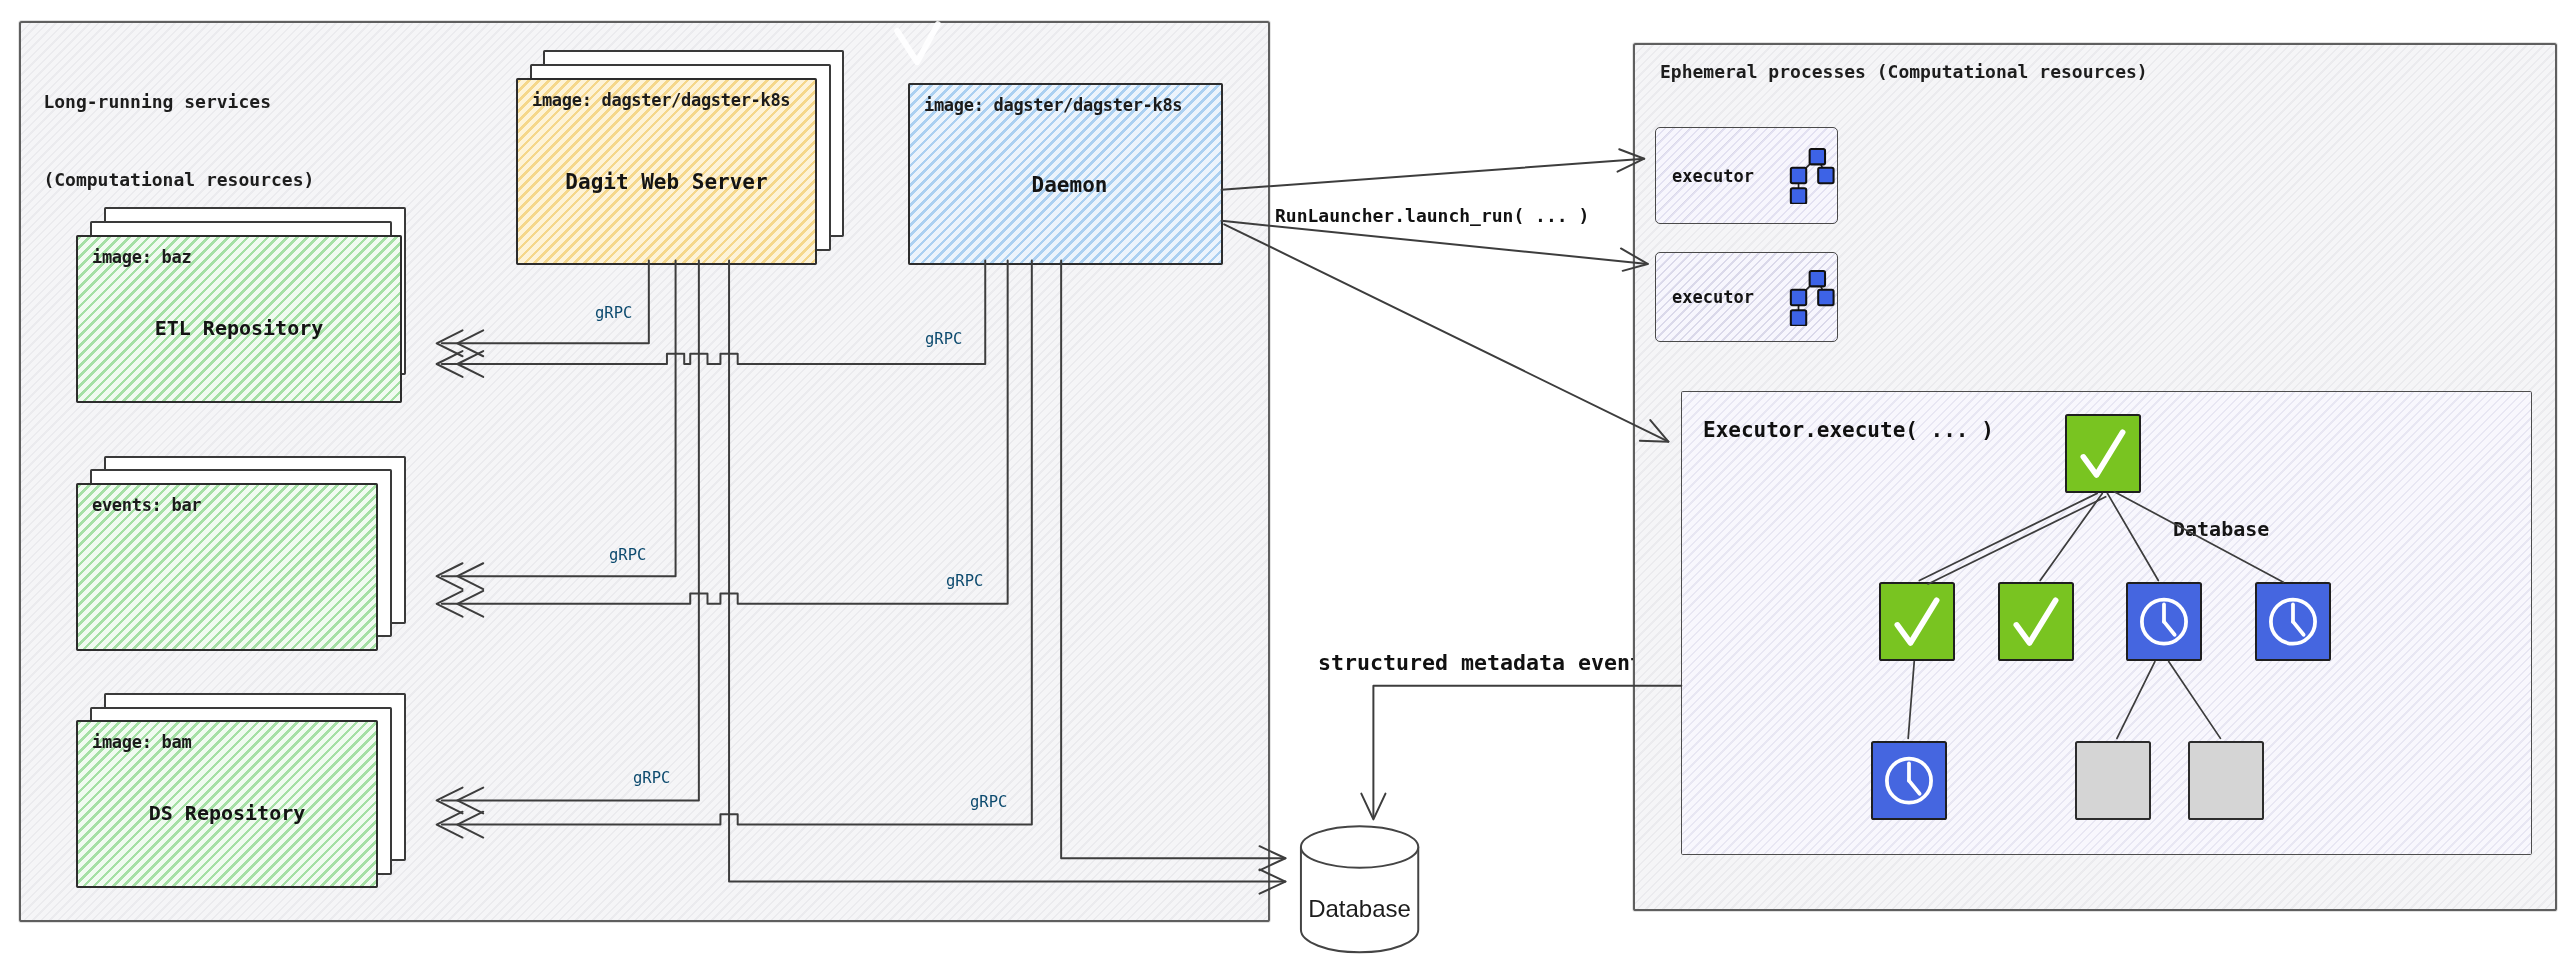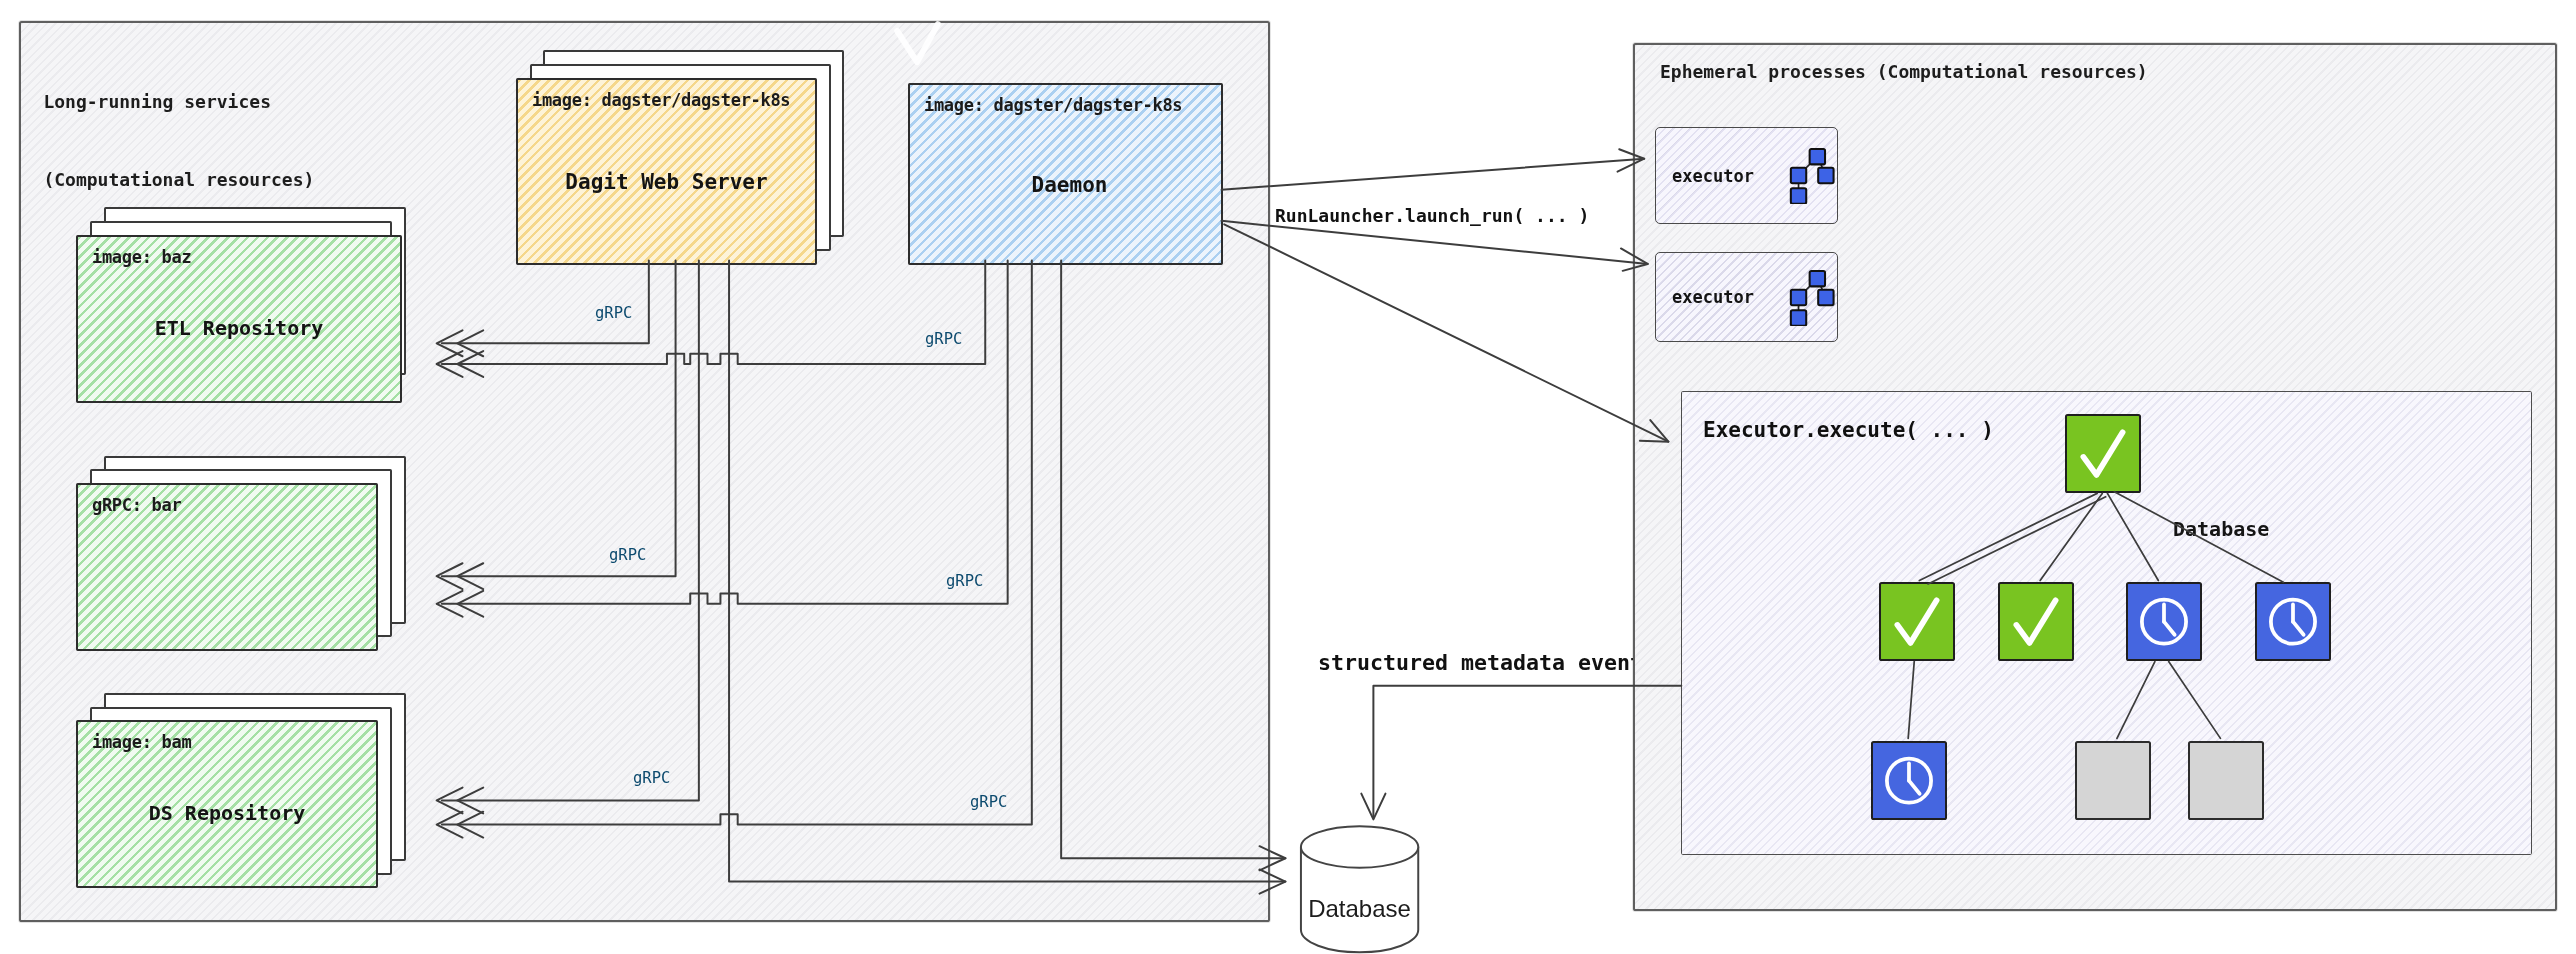--- a/index.html
+++ b/index.html
@@ -66,21 +66,21 @@
   <div class="sheet" style="left:104px;top:207px;width:298px;height:164px;"></div>
   <div class="sheet" style="left:90px;top:221px;width:298px;height:164px;"></div>
   <div class="nodebox box-green" style="left:76px;top:235px;width:298px;height:164px;padding-left:24px;">
     <div class="img-label">image: baz</div>
     <div class="box-name" style="top:17px;font-size:20px;">ETL Repository</div>
   </div>
 
   <div class="sheet" style="left:104px;top:456px;width:298px;height:164px;"></div>
   <div class="sheet" style="left:90px;top:469px;width:298px;height:164px;"></div>
   <div class="nodebox box-green" style="left:76px;top:483px;width:298px;height:164px;">
-    <div class="img-label">gRPC: bar</div>
+    <div class="img-label">events: bar</div>
   </div>
 
   <div class="sheet" style="left:104px;top:693px;width:298px;height:164px;"></div>
   <div class="sheet" style="left:90px;top:707px;width:298px;height:164px;"></div>
   <div class="nodebox box-green" style="left:76px;top:720px;width:298px;height:164px;">
     <div class="img-label">image: bam</div>
     <div class="box-name" style="top:17px;font-size:20px;">DS Repository</div>
   </div>
 
   <div class="grpc" style="left:595px;top:304px;">gRPC</div>

